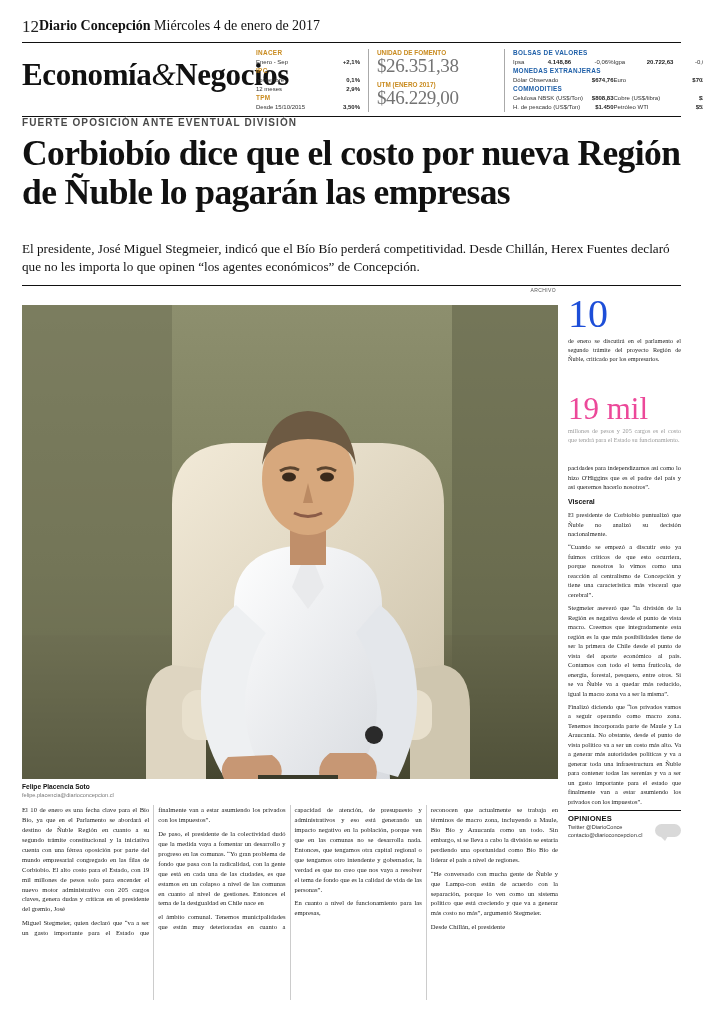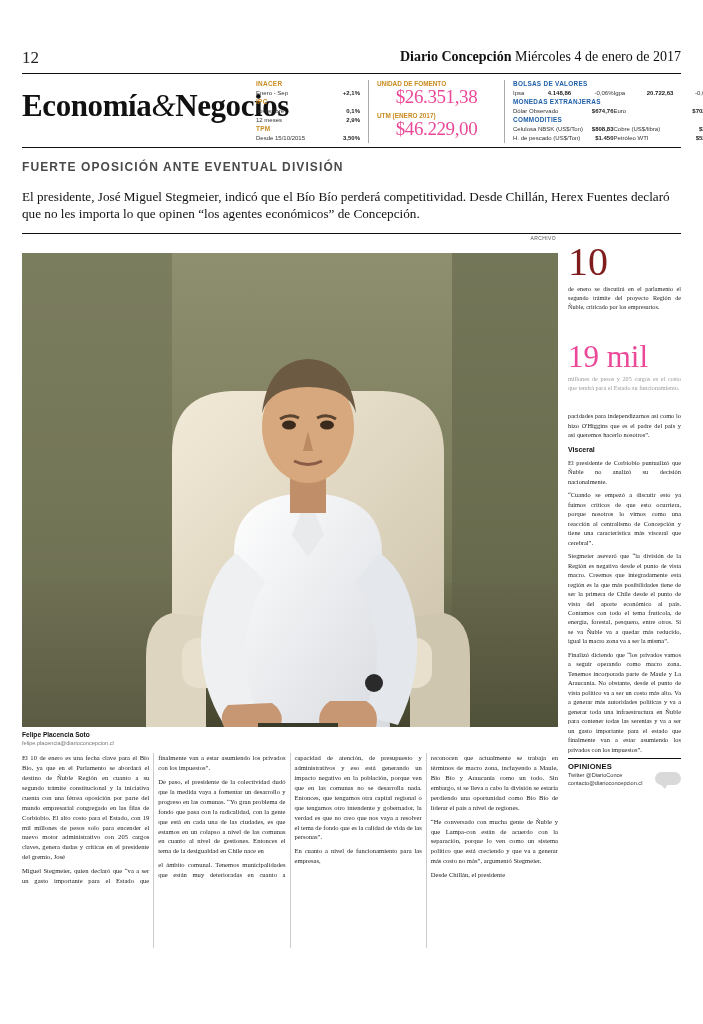--- a/index.html
+++ b/index.html
@@ -13,23 +13,22 @@
     overflow: hidden;
   }
   .page {
     position: absolute;
     left: 0; top: 0; width: 703px; height: 1024px;
     padding: 18px 22px 10px 22px;
   }
 
   
   .masthead {
-    display: flex; align-items: flex-start; justify-content: space-between;
+    display: flex; align-items: flex-start; 
     height: 20px;
-    margin-top: 31px;
   }
   .folio { font-size: 17px; font-family:"Liberation Serif", serif; color:#222; line-height:1; }
   .paper-line { font-size: 14px; font-family:"Liberation Serif", serif; color:#111; }
   .paper-line b { font-weight: bold; }
 
   .rule-thick { border-top: 1.6px solid #111; margin-top: 4px; }
 
   
   .band {
     display: flex; align-items: stretch;
@@ -61,41 +60,40 @@
   .ind-head.blue { color: #1e5fa8; }
   .ind-row {
     display: flex; justify-content: space-between;
     font-family: "Liberation Sans", sans-serif;
     font-size: 6px; color: #222; line-height: 1.5;
   }
   .ind-row .lbl { color:#333; }
   .ind-row .val { font-weight: bold; }
   .big-num {
     font-family: "Liberation Serif", serif;
-    font-size: 19px; color: #ec4899; line-height: 1.1; letter-spacing: -0.4px; text-align: center;
+    font-size: 19px; color: #737373; line-height: 1.1; letter-spacing: -0.4px;
   }
   .uf-label { font-family:"Liberation Sans",sans-serif; font-size:6.4px; font-weight:bold; color:#c98b1f; }
   .two-col-ind { display:flex; }
   .two-col-ind > div { flex:1; }
 
   
   .kicker {
-    margin-top: 12px;
-    font-family: "Liberation Sans", sans-serif;
-    font-size: 12px; letter-spacing: 1.1px; font-weight: bold;
+    font-family: "Liberation Sans", sans-serif;
+    font-size: 10px; letter-spacing: 1.1px; font-weight: bold;
     color: #4a4a4a; text-transform: uppercase;
   }
   h1.headline {
     margin: 6px 0 0 0;
     font-family: "Liberation Serif", serif;
     font-size: 35.5px; line-height: 1.1; font-weight: bold;
     letter-spacing: -0.6px; color: #111;
   }
   .bajada {
-    margin-top: 14px;
+    margin-top: 28px;
     font-family: "Liberation Serif", serif;
     font-size: 13.2px; line-height: 1.32; color: #111;
     border-bottom: 1.2px solid #111;
     padding-bottom: 10px;
   }
 
   
   .content {
     margin-top: 9px;
     display: flex;
@@ -123,21 +121,21 @@
     font-family: "Liberation Serif", serif;
     font-size: 6.6px; line-height: 1.5; text-align: justify; color: #1a1a1a;
     height: 195px; overflow: hidden;
   }
   .text-cols p { margin: 0 0 4px 0; }
   .text-cols p.first::first-letter { }
 
   
   .rail-num {
     font-family: "Liberation Serif", serif;
-    font-size: 40px; line-height: .95; color: #7f1d1d; font-weight: normal;
+    font-size: 40px; line-height: .95; color: #1d4ed8; font-weight: normal;
   }
   .rail-sub {
     font-family: "Liberation Serif", serif;
     font-size: 6.2px; line-height: 1.45; color: #222; text-align: justify; margin-top: 4px;
   }
   .rail-num.grey { color: #ec4899; font-size: 31px; margin-top: 30px; }
   .rail-sub.grey { color: #9b9b9b; }
   .rail-body {
     margin-top: 18px;
     font-family: "Liberation Serif", serif;
@@ -269,20 +267,21 @@
               <span class="val">$52,33</span>
             </div>
           </div>
         </div>
       </div>
 
     </div>
   </div>
 
   <div class="kicker">FUERTE OPOSICIÓN ANTE EVENTUAL DIVISIÓN</div>
+  <h1 class="headline">Corbiobío dice que el costo por nueva Región de Ñuble lo pagarán las empresas</h1>
   <div class="bajada">El presidente, José Miguel Stegmeier, indicó que el Bío Bío perderá competitividad. Desde Chillán, Herex Fuentes declaró que no les importa lo que opinen “los agentes económicos” de Concepción.</div>
 
   <div class="content">
 
     <div class="leftcol">
       <div style="position:relative;height:10px">
         <div class="credit-archivo">ARCHIVO</div>
       </div>
       <div class="photo-wrap">
         <svg class="photo" viewBox="0 0 536 474" preserveAspectRatio="none">

